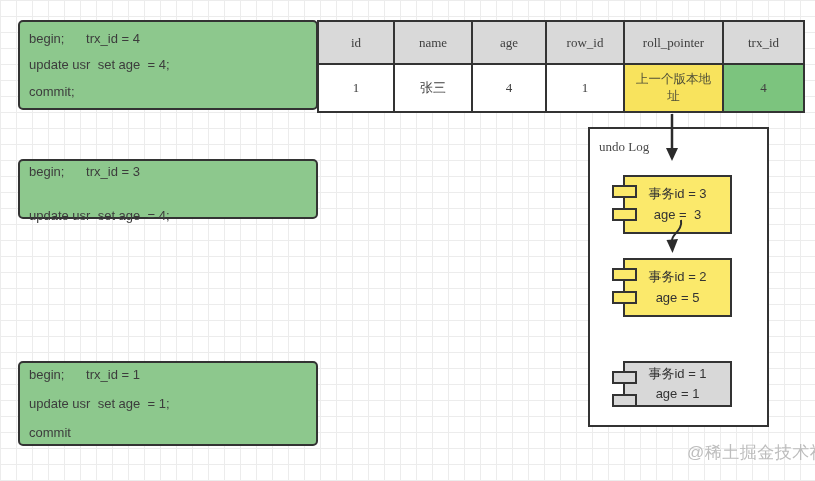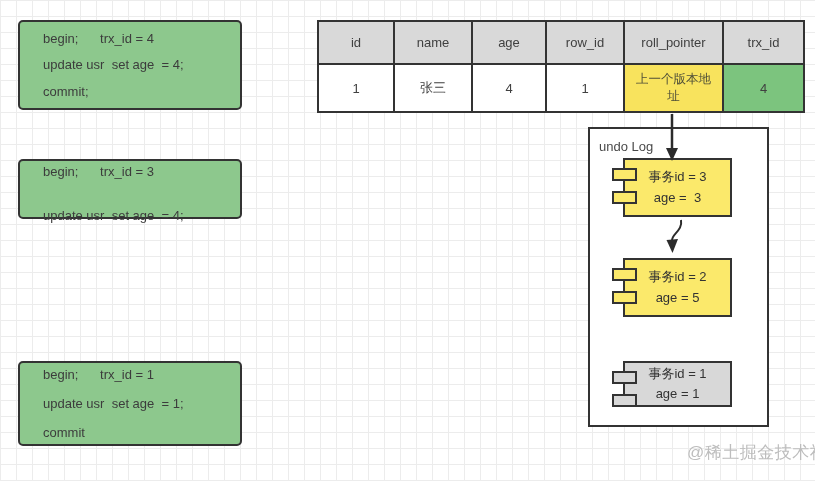--- a/index.html
+++ b/index.html
@@ -13,46 +13,46 @@
       linear-gradient(#ececec 1px, transparent 1px),
       linear-gradient(90deg, #ececec 1px, transparent 1px);
     background-size: 16px 16px;
     font-family: "Liberation Sans", sans-serif;
   }
 
   
   .txn-box {
     position: absolute;
     left: 18px;
-    width: 224px;
+    width: 300px;
     background: #8dc88d;
     border: 2px solid #333;
     border-radius: 5px;
     box-sizing: border-box;
     display: flex;
     flex-direction: column;
     justify-content: space-around;
-    padding: 3px 0 3px 23px;
+    padding: 3px 0 3px 9px;
     color: #3c3c3c;
     font-size: 13px;
   }
   .txn-line { white-space: pre; }
   .txn-1 { top: 20px;  height: 90px; }
   .txn-2 { top: 159px; height: 60px; gap: 29px; }
   .txn-3 { top: 259px; height: 62px; }
   .txn-4 { top: 361px; height: 85px; gap: 12px; }
 
   
   table.record {
     position: absolute;
     left: 317px;
     top: 20px;
     border-collapse: collapse;
     table-layout: fixed;
-    font-family: Liberation Sans, sans-serif;
+    font-family: Liberation Serif, serif;
   }
   .record th, .record td {
     border: 2px solid #333;
     text-align: center;
     vertical-align: middle;
     font-size: 13px;
     font-weight: normal;
     color: #404040;
     padding: 0;
     overflow: hidden;
@@ -71,20 +71,21 @@
   
   .undo-container {
     position: absolute;
     left: 588px;
     top: 127px;
     width: 181px;
     height: 300px;
     border: 2px solid #333;
     background: #ffffff;
     box-sizing: border-box;
+    font-family: Liberation Serif, serif;
   }
   .undo-title {
     position: absolute;
     left: 9px;
     top: 10px;
     font-size: 13px;
     color: #4a4a4a;
   }
 
   
@@ -98,21 +99,21 @@
     flex-direction: column;
     justify-content: center;
     align-items: center;
     font-size: 13px;
     color: #333;
     line-height: 1.55;
   }
   .version-line { white-space: pre; }
   .v-yellow { background: #fbe96b; }
   .v-gray   { background: #d8d8d8; }
-  .ver-1 { left: 623px; top: 158px; }
+  .ver-1 { left: 623px; top: 175px; }
   .ver-2 { left: 623px; top: 258px; }
   .ver-3 { left: 623px; top: 361px; height: 46px; }
 
   .tab {
     position: absolute;
     left: -13px;
     width: 21px;
     height: 9px;
     border: 2px solid #333;
   }

